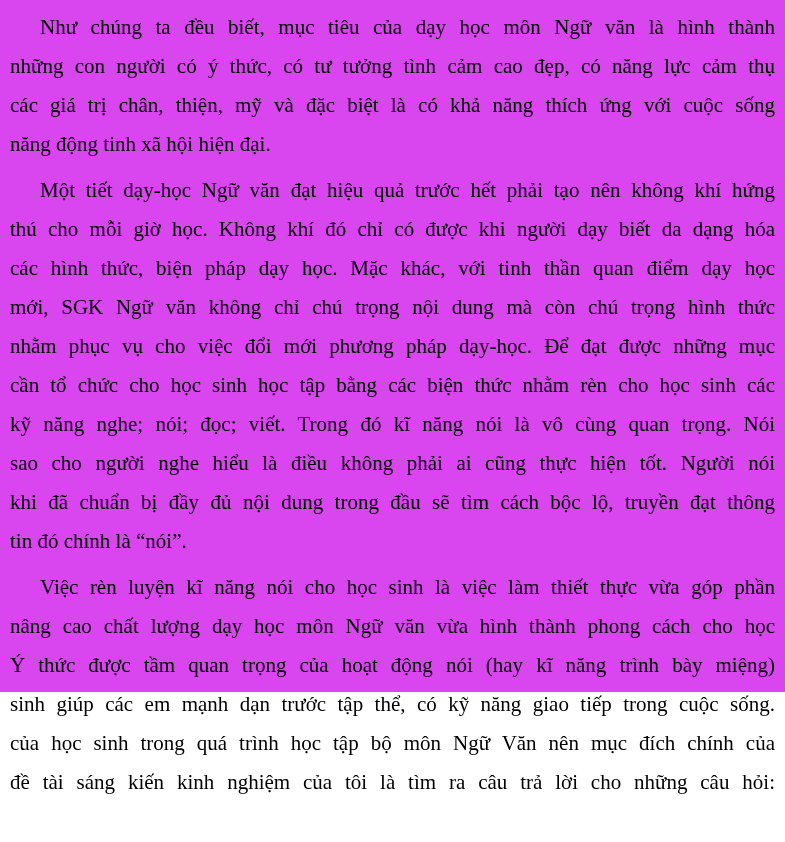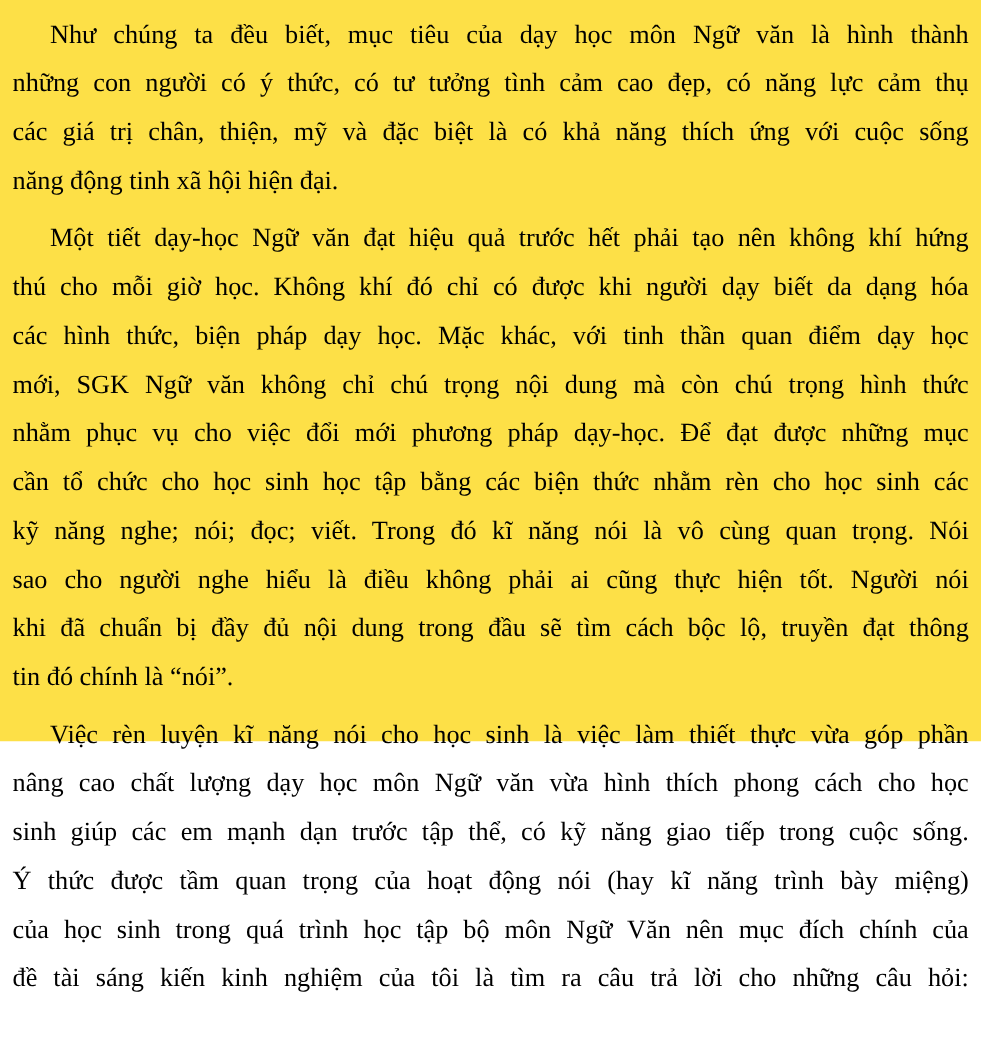--- a/index.html
+++ b/index.html
@@ -8,23 +8,23 @@
     background: #ffffff;
   }
   body {
     width: 785px;
     height: 842px;
     overflow: hidden;
   }
   .page {
     box-sizing: border-box;
     width: 785px;
-    height: 593px;
+    height: 692px;
     padding: 8px 10px 0 10px;
-    background: #fde047;
+    background: #d946ef;
     color: #000000;
     font-family: "Liberation Serif", "DejaVu Serif", serif;
     font-size: 21px;
   }
   .para {
     margin: 0 0 7px 0;
     padding: 0;
   }
   .para:last-child {
     margin-bottom: 16px;
@@ -59,20 +59,20 @@
         <div class="line">mới, SGK Ngữ văn không chỉ chú trọng nội dung mà còn chú trọng hình thức</div>
         <div class="line">nhằm phục vụ cho việc đổi mới phương pháp dạy-học. Để đạt được những mục</div>
         <div class="line">cần tổ chức cho học sinh học tập bằng các biện thức nhằm rèn cho học sinh các</div>
         <div class="line">kỹ năng nghe; nói; đọc; viết. Trong đó kĩ năng nói là vô cùng quan trọng. Nói</div>
         <div class="line">sao cho người nghe hiểu là điều không phải ai cũng thực hiện tốt. Người nói</div>
         <div class="line">khi đã chuẩn bị đầy đủ nội dung trong đầu sẽ tìm cách bộc lộ, truyền đạt thông</div>
         <div class="line para-end">tin đó chính là “nói”.</div>
       </div>
       <div class="para">
         <div class="line para-start">Việc rèn luyện kĩ năng nói cho học sinh là việc làm thiết thực vừa góp phần</div>
-        <div class="line">nâng cao chất lượng dạy học môn Ngữ văn vừa hình thích phong cách cho học</div>
+        <div class="line">nâng cao chất lượng dạy học môn Ngữ văn vừa hình thành phong cách cho học</div>
+        <div class="line">Ý thức được tầm quan trọng của hoạt động nói (hay kĩ năng trình bày miệng)</div>
         <div class="line">sinh giúp các em mạnh dạn trước tập thể, có kỹ năng giao tiếp trong cuộc sống.</div>
-        <div class="line">Ý thức được tầm quan trọng của hoạt động nói (hay kĩ năng trình bày miệng)</div>
         <div class="line">của học sinh trong quá trình học tập bộ môn Ngữ Văn nên mục đích chính của</div>
         <div class="line">đề tài sáng kiến kinh nghiệm của tôi là tìm ra câu trả lời cho những câu hỏi:</div>
       </div>
     </div>
 </main>
 
 </body></html>

